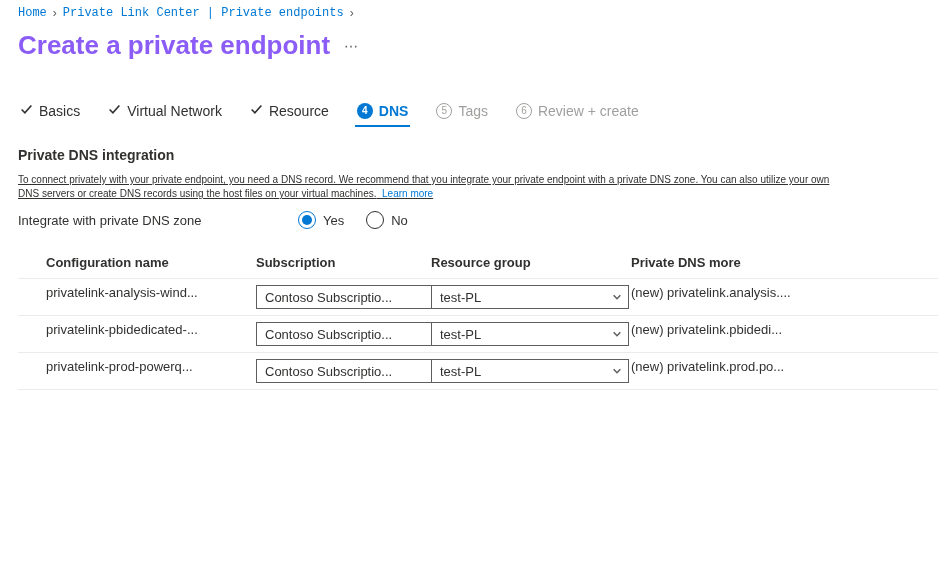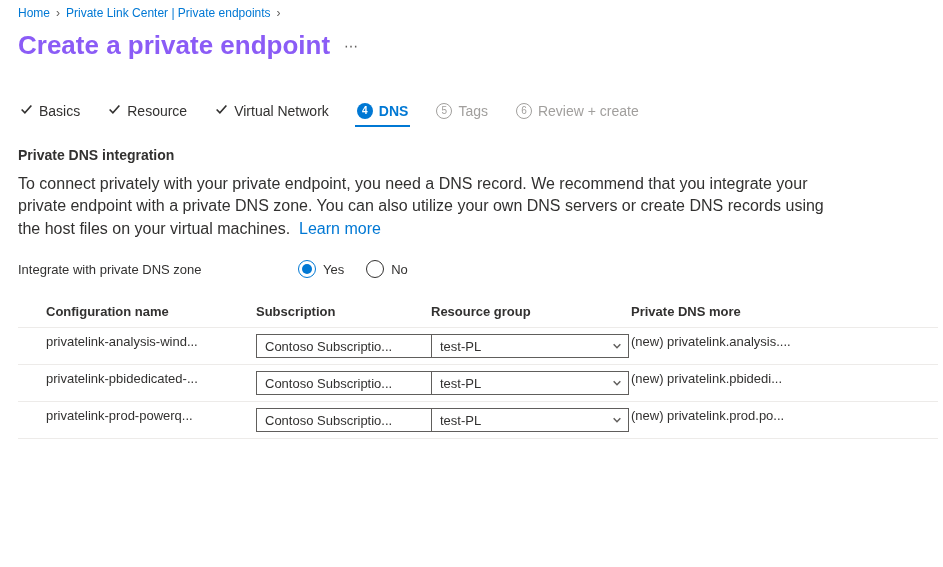--- a/index.html
+++ b/index.html
@@ -18,20 +18,21 @@
     display: flex;
     align-items: center;
     gap: 6px;
     color: #605e5c;
     padding: 2px 0 6px 0;
   }
   .breadcrumb a {
     color: #0078d4;
     text-decoration: none;
     cursor: pointer;
+    font-family: Liberation Mono, monospace;
   }
   .breadcrumb .sep { color: #605e5c; }
   .title-row {
     display: flex;
     align-items: center;
     gap: 10px;
     margin-top: 4px;
     margin-bottom: 36px;
   }
   .title {
@@ -82,25 +83,26 @@
     line-height: 1;
   }
   .step-badge.filled { background: #0078d4; color: #fff; }
   .step-badge.outline { border: 1px solid #a19f9d; color: #a19f9d; }
   .section-header {
     font-size: 14px;
     font-weight: 600;
     margin-bottom: 10px;
   }
   .description {
-    font-size: 16px;
+    font-size: 10px;
     color: #323130;
     line-height: 1.4;
     max-width: 820px;
-    margin-bottom: 20px;
+    margin-bottom: 10px;
+    text-decoration: underline;
   }
   .description a { color: #0078d4; text-decoration: none; cursor: pointer; }
   .form-row {
     display: flex;
     align-items: center;
     margin-bottom: 18px;
     margin-top: 6px;
   }
   .form-label {
     width: 280px;
@@ -204,27 +206,27 @@
     <div class="tab">
       <span class="check"><svg viewBox="0 0 16 16">
             <path d="M2 8 L6 12 L14 3"></path>
           </svg></span>
       <span>Basics</span>
     </div>
     <div class="tab">
       <span class="check"><svg viewBox="0 0 16 16">
             <path d="M2 8 L6 12 L14 3"></path>
           </svg></span>
-      <span>Resource</span>
+      <span>Virtual Network</span>
     </div>
     <div class="tab">
       <span class="check"><svg viewBox="0 0 16 16">
             <path d="M2 8 L6 12 L14 3"></path>
           </svg></span>
-      <span>Virtual Network</span>
+      <span>Resource</span>
     </div>
     <div class="tab active">
       <span class="step-badge filled">4</span>
       <span>DNS</span>
     </div>
     <div class="tab disabled">
       <span class="step-badge outline">5</span>
       <span>Tags</span>
     </div>
     <div class="tab disabled">

